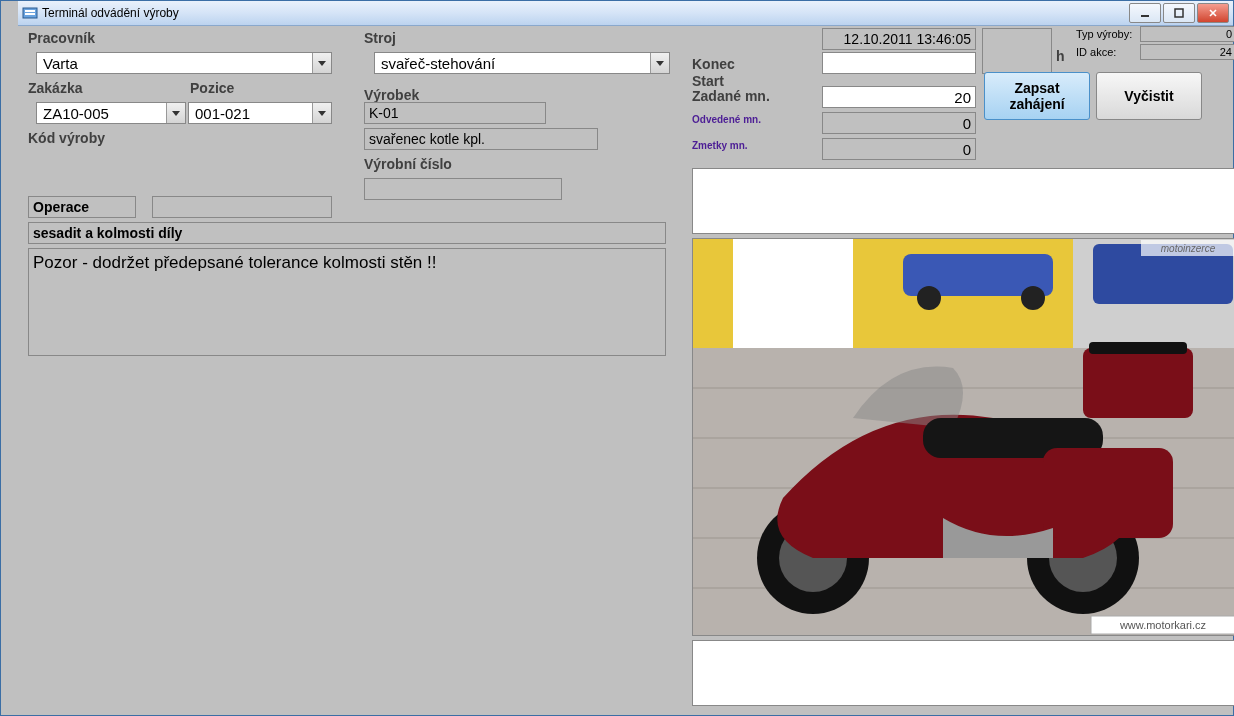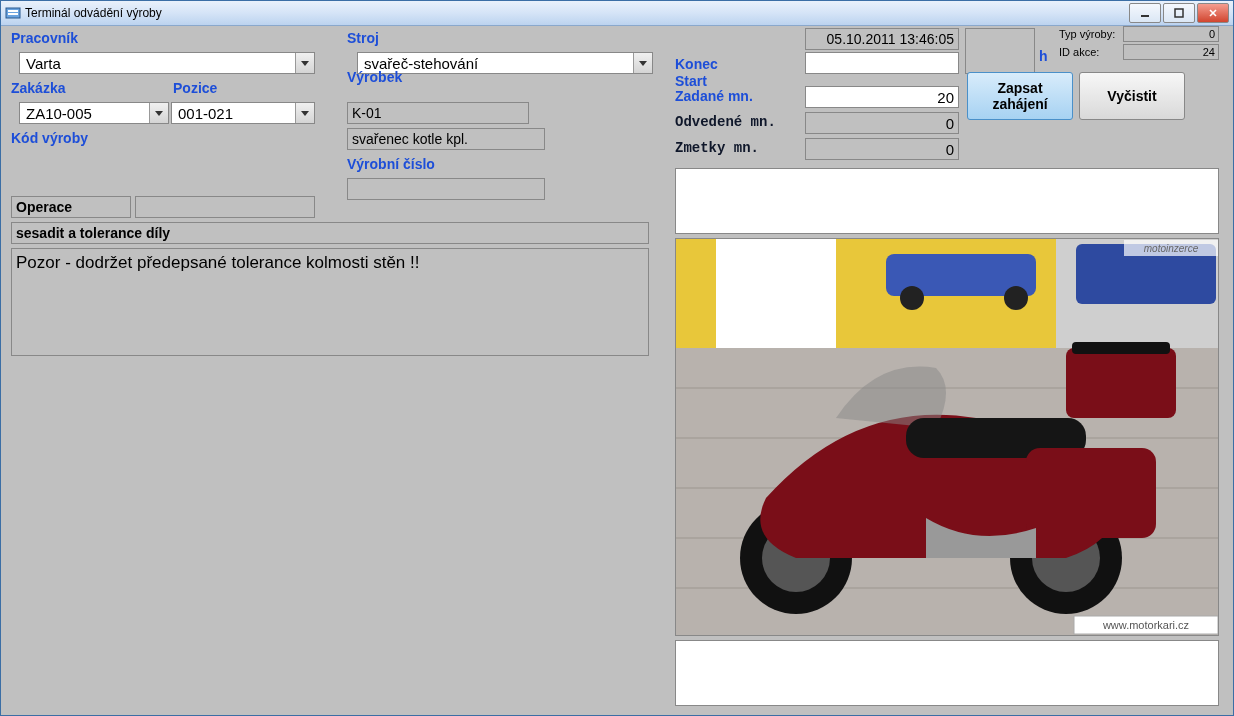--- a/index.html
+++ b/index.html
@@ -9,20 +9,21 @@
   font-size: 12px;
   background: #d0d0d0;
 }
 .window {
   width: 1234px;
   height: 716px;
   position: relative;
   background: #c0c0c0;
   border: 1px solid #3b6ea5;
   box-sizing: border-box;
+  padding-left: 17px;
 }
 .titlebar {
   height: 24px;
   background: linear-gradient(to bottom, #e9f1fb 0%, #d5e4f7 50%, #bcd3ef 100%);
   border-bottom: 1px solid #8aa8cc;
   display: flex;
   align-items: center;
   padding: 0 4px;
 }
 .titlebar .icon-app {
@@ -51,27 +52,27 @@
 .body {
   position: relative;
   padding: 6px;
   height: calc(100% - 24px);
   box-sizing: border-box;
 }
 .label-bold {
   font-family: Verdana, sans-serif;
   font-weight: bold;
   font-size: 14px;
-  color: #1d4ed8;
+  color: #404040;
 }
 .label-dim {
-  font-family: Liberation Mono, monospace;
+  font-family: Liberation Sans, sans-serif;
   font-weight: bold;
-  font-size: 14px;
-  color: #0f172a;
+  font-size: 10px;
+  color: #4c1d95;
 }
 .combo {
   height: 22px;
   background: #fff;
   border: 1px solid #888;
   display: flex;
   align-items: center;
   box-sizing: border-box;
 }
 .combo .val {
@@ -230,53 +231,53 @@
     <div class="abs label-bold" style="left:172px; top:54px;">Pozice</div>
     <div class="abs combo" style="left:18px; top:76px; width:150px;">
       <span class="val">ZA10-005</span>
       <span class="arrow"></span>
     </div>
     <div class="abs combo" style="left:170px; top:76px; width:144px;">
       <span class="val">001-021</span>
       <span class="arrow"></span>
     </div>
 
-    <div class="abs label-bold" style="left:346px; top:43px;">Výrobek</div>
+    <div class="abs label-bold" style="left:346px; top:61px;">Výrobek</div>
     <div class="abs textfield" style="left:346px; top:76px; width:182px;">
       <span>K-01</span>
     </div>
-    <div class="abs textfield" style="left:346px; top:102px; width:198px;">
+    <div class="abs textfield" style="left:346px; top:102px; width:234px;">
       <span>svařenec kotle kpl.</span>
     </div>
 
     <div class="abs label-bold" style="left:10px; top:104px;">Kód výroby</div>
 
     <div class="abs label-bold" style="left:346px; top:130px;">Výrobní číslo</div>
     <div class="abs textfield" style="left:346px; top:152px; width:198px;">
       <span></span>
     </div>
 
-    <div class="abs op-box" style="left:10px; top:170px; width:120px;">
+    <div class="abs op-box" style="left:10px; top:170px; width:108px;">
       <span>Operace</span>
     </div>
     <div class="abs op-box" style="left:134px; top:170px; width:180px;">
       <span></span>
     </div>
 
     <div class="abs op-title" style="left:10px; top:196px; width:638px;">
-      <span>sesadit a tolerance díly</span>
+      <span>sesadit a kolmosti díly</span>
     </div>
 
     <div class="abs note-box" style="left:10px; top:222px; width:638px; height:108px;">
       <span>Pozor - dodržet předepsané tolerance kolmosti stěn !!</span>
     </div>
 
     <div class="abs label-bold" style="left:674px; top:4px;margin-top:43px;">Start</div>
     <div class="abs label-bold" style="left:674px; top:30px;">Konec</div>
-    <div class="abs num-ro" style="left:804px; top:2px; width:154px; font-size:14px;">05.10.2011 13:46:05</div>
+    <div class="abs num-ro" style="left:804px; top:2px; width:154px; font-size:14px;">12.10.2011 13:46:05</div>
     <div class="abs textfield white" style="left:804px; top:26px; width:154px;">
       <span></span>
     </div>
 
     <div class="abs num-ro" style="left:964px; top:2px; width:70px; height:46px;">
       <span></span>
     </div>
     <div class="abs label-bold" style="left:1038px; top:22px;">h</div>
 
     <div class="abs label-bold" style="left:674px; top:62px;">Zadané mn.</div>

